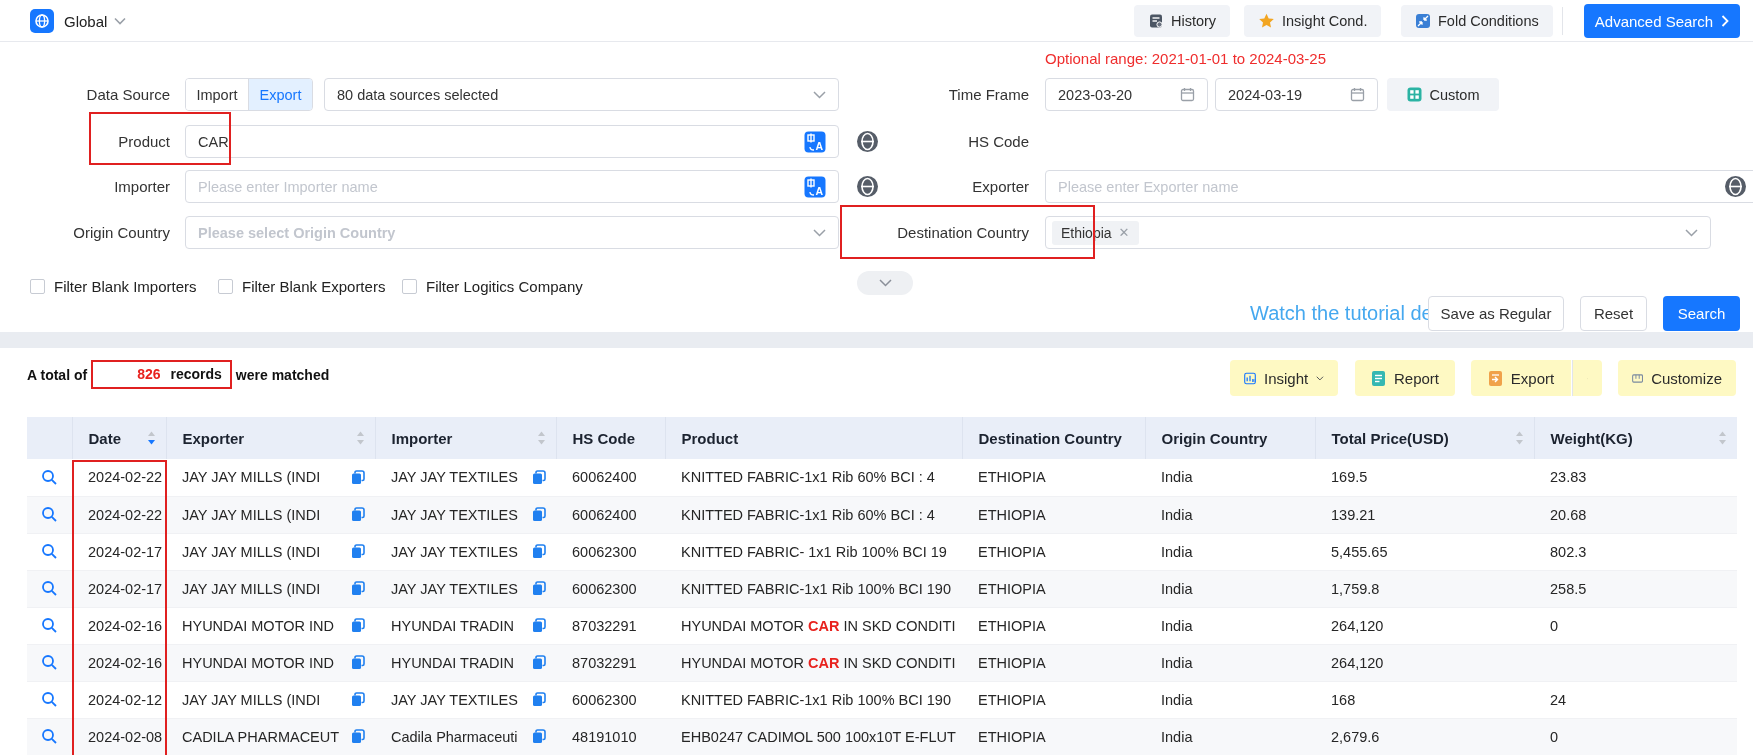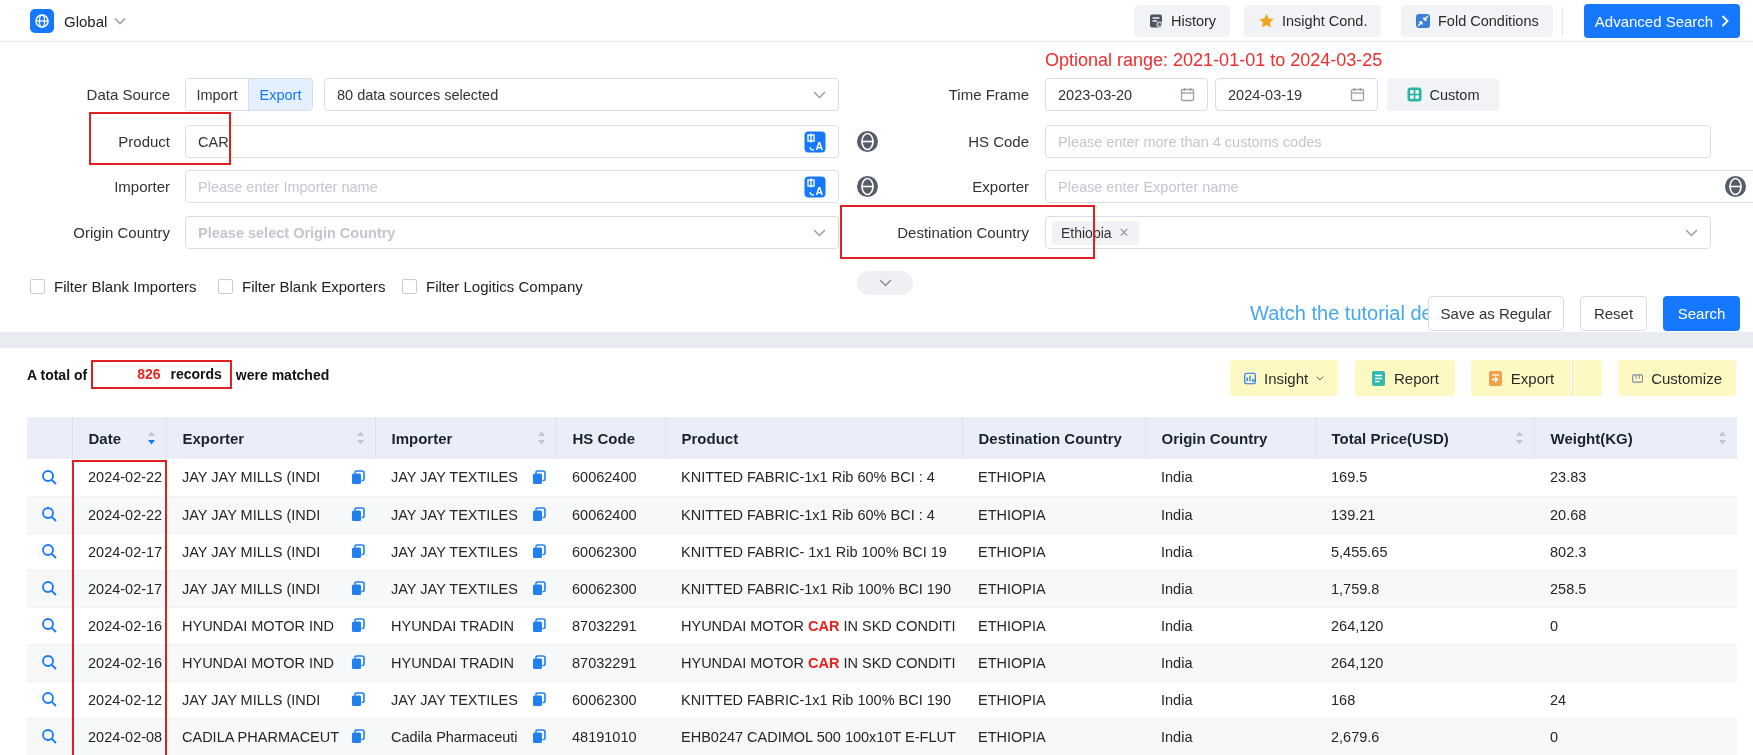--- a/index.html
+++ b/index.html
@@ -21,21 +21,21 @@
   input.raw { border:none; outline:none; background:transparent; flex:1; font:inherit; color:#333; padding:0; }
   input.raw::placeholder { color:#c2c6ce; }
   .ph { color:#c2c6ce;font-weight:bold; }
   .seg { position:absolute; left:185px; top:36px; width:128px; height:33px; border:1px solid #d9dce3; border-radius:4px; overflow:hidden; display:flex; }
   .seg > div { width:50%; display:flex; align-items:center; justify-content:center; font-size:14.5px; cursor:pointer; }
   .seg .on { background:#e3f0ff; color:#1677ff; }
   .seg .off { background:#fff; color:#333; border-right:1px solid #d9dce3; }
   .chev { flex:none; }
   .tag { background:#f0f2f5; border-radius:3px; padding:4px 9px; font-size:14px; color:#333; display:flex; align-items:center; gap:7px; }
   .tag .x { color:#9aa0a8; font-size:13px; cursor:pointer; }
-  .opt-range { position:absolute; left:1045px; top:8px; font-size:18px; color:#ef2d2d; }
+  .opt-range { position:absolute; left:1045px; top:8px; font-size:15px; color:#ef2d2d; }
   .dedupe { position:absolute; width:25px; height:25px; cursor:pointer; }
   .cbrow { position:absolute; top:236px; display:flex; align-items:center; gap:9px; font-size:15px; color:#222; cursor:pointer; }
   .cb { width:15px; height:15px; border:1px solid #c7cbd3; border-radius:2px; background:#fff; }
   .pill { position:absolute; left:857px; top:229px; width:56px; height:24px; background:#eef0f3; border-radius:12px; display:flex; align-items:center; justify-content:center; cursor:pointer; }
   .link { position:absolute; top:254px; height:34px; line-height:34px; font-size:20px; color:#45a8ef; cursor:pointer; }
   .btn-outline { position:absolute; top:254px; height:35px; border:1px solid #d9dce3; border-radius:4px; background:#fff; display:flex; align-items:center; justify-content:center; font-size:15px; color:#333; cursor:pointer; }
   .btn-primary { position:absolute; top:254px; height:35px; background:#1677ff; border-radius:4px; color:#fff; display:flex; align-items:center; justify-content:center; font-size:15px; cursor:pointer; }
   .custom-btn { position:absolute; left:1387px; top:36px; width:112px; height:33px; background:#f1f3f7; border-radius:4px; display:flex; align-items:center; justify-content:center; gap:8px; font-size:14.5px; color:#2b2b2b; cursor:pointer; }
 
   
@@ -165,23 +165,20 @@
         <path d="M6 16 q0 3 4 3" fill="none" stroke="#fff" stroke-width="1.3"></path>
       </svg>
   </div>
   <svg class="dedupe" style="left:855px; top:87px;" viewBox="0 0 25 25">
       <circle cx="12.5" cy="12.5" r="10.5" fill="#565d68"></circle>
       <ellipse cx="12.5" cy="12.5" rx="5.5" ry="8" fill="none" stroke="#fff" stroke-width="1.6"></ellipse>
       <line x1="6" y1="12.5" x2="19" y2="12.5" stroke="#fff" stroke-width="1.6"></line>
     </svg>
 
   <div class="f-label" style="left:878px; top:83px; width:151px;">HS Code</div>
-  <div class="input" style="left:1045px; top:83px; width:666px;">
-    <input class="raw" placeholder="Please enter more than 4 customs codes" style="">
-  </div>
 
   <div class="f-label" style="left:0; top:128px; width:170px;">Importer</div>
   <div class="input" style="left:185px; top:128px; width:654px;">
     <input class="raw" placeholder="Please enter Importer name" style="">
     <svg width="22" height="22" viewBox="0 0 22 22" style="cursor:pointer">
         <rect x="0.5" y="0.5" width="21" height="21" rx="4" fill="#1677ff"></rect>
         <rect x="4" y="4" width="6" height="6" fill="none" stroke="#fff" stroke-width="1.4"></rect>
         <line x1="7" y1="2.5" x2="7" y2="11.5" stroke="#fff" stroke-width="1.4"></line>
         <text x="11.5" y="18.5" font-size="10.5" font-family="Liberation Sans, sans-serif" font-weight="bold" fill="#fff">A</text>
         <path d="M6 16 q0 3 4 3" fill="none" stroke="#fff" stroke-width="1.3"></path>

